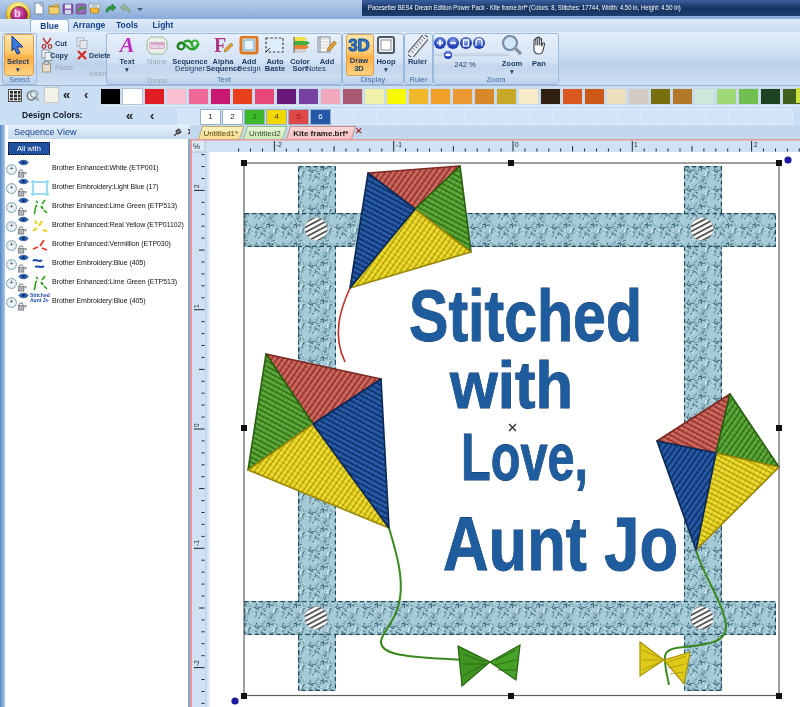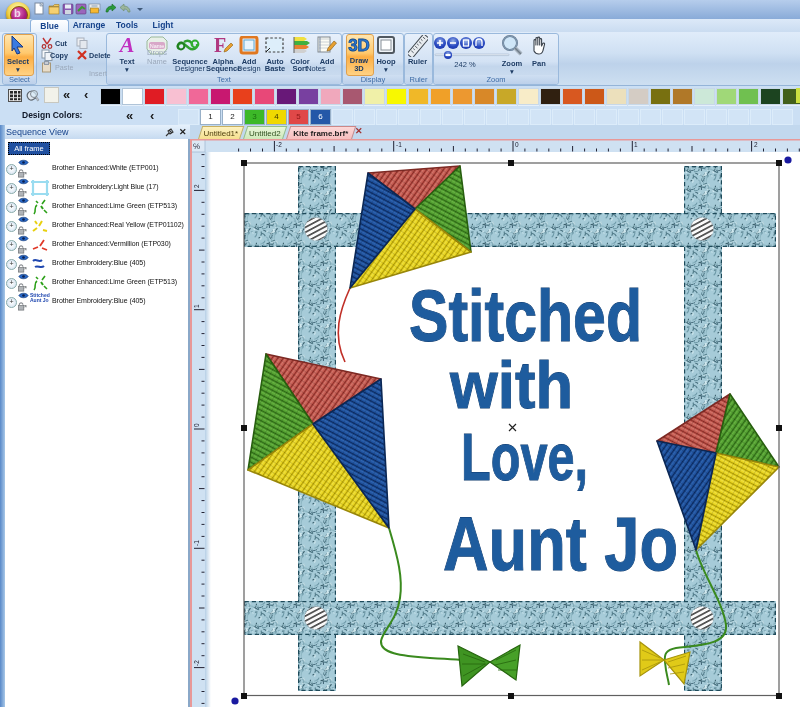--- a/index.html
+++ b/index.html
@@ -21,33 +21,34 @@
 
 #ribbon{left:0;top:32px;width:800px;height:53px;background:linear-gradient(#e0ecfa,#cfe0f3 40%,#bdd2ea 60%,#cddff1);border-bottom:1px solid #94b4d8;}
 .group{position:absolute;top:1px;height:50px;border:1px solid #9ab9dc;border-radius:3px;background:linear-gradient(#e7f0fb,#d3e2f4 55%,#c3d6ec 65%,#cfdff2);}
 .glabel{position:absolute;bottom:0px;left:0;width:100%;text-align:center;font-size:7.5px;color:#3e6ca6;height:9px;line-height:9px;background:linear-gradient(#cfdff2,#bcd0ea);border-radius:0 0 3px 3px;}
 .btxt{position:absolute;font-size:7.5px;color:#1e3c64;text-align:center;}
 .small{font-size:7.2px;color:#1e3c64;position:absolute;}
 .gray{color:#9aa8ba;}
 
 #palette{left:0;top:86px;width:800px;height:39px;background:#cbdff4;}
 
-#seqhdr{left:0px;top:125px;width:190px;height:14px;background:linear-gradient(#e6f1fc,#c6daf0);border-bottom:1px solid #aac4e0;font-size:9px;color:#15428b;line-height:14px;}
+#seqhdr{left:8px;top:125px;width:190px;height:14px;background:linear-gradient(#e6f1fc,#c6daf0);border-bottom:1px solid #aac4e0;font-size:9px;color:#15428b;line-height:14px;}
 #seqpanel{left:0px;top:139px;width:188px;height:568px;background:#fff;border-right:2px solid #8aa8c8;}
 #leftedge{left:0;top:125px;width:5px;height:582px;background:linear-gradient(90deg,#5888c8,#a8c8e8);}
 .titem{position:absolute;font-size:7px;color:#111;white-space:nowrap;letter-spacing:-0.05px;}
 
 #doctabbar{left:190px;top:125px;width:610px;height:14px;background:#c2d8ee;}
 .dtab{position:absolute;top:125.5px;height:13px;font-size:8px;line-height:13px;text-align:center;border:1px solid #b09090;border-bottom:none;transform:skewX(-18deg);}
 .dtxt{transform:skewX(18deg);}
 </style>
 </head>
 <body>
 <div id="app">
   <div id="topstrip" class="abs"></div>
+  <div id="titlebar" class="abs"><span style="margin-left:6px">Pacesetter BES4 Dream Edition Power Pack - Kite frame.brf* (Colors: 8, Stitches: 17744, Width: 4.50 in, Height: 4.50 in)</span></div>
   <div id="orb" class="abs">
       <div class="inner"></div>
       <div class="b">b</div>
     </div>
 
   <svg class="abs" style="left:33px;top:2px" width="115" height="15" viewBox="0 0 115 15">
     <g>
       <rect x="2" y="1" width="8" height="11" fill="#fff" stroke="#7a8aa0"></rect>
         <path d="M7 1l3 3h-3z" fill="#c8d4e0" stroke="#7a8aa0" stroke-width=".6"></path>
       <path d="M16 4h4l1.5-1.5h4.5v2h-10z" fill="#f0c860" stroke="#a07820" stroke-width=".6"></path>
@@ -124,21 +125,21 @@
         <text x="12" y="17" font-size="22" font-weight="bold" font-style="italic" text-anchor="middle" fill="#c030c0" font-family="Liberation Serif">A</text>
       </svg>
     <div class="btxt" style="left:112px;top:25px;width:30px;font-weight:bold;">Text</div>
     <div class="btxt" style="left:112px;top:33px;width:30px;">▾</div>
     <svg class="abs" style="left:146px;top:4px" width="22" height="19" viewBox="0 0 22 19">
         <path d="M5 1h12l4 4v8l-4 5H5l-4-5V5z" fill="#e8f0e8" stroke="#9ab89a"></path>
         <rect x="3" y="6" width="16" height="7" rx="2" fill="#d8a8c8"></rect>
         <text x="11" y="11.5" font-size="5.5" text-anchor="middle" fill="#fff">Name</text>
       </svg>
     <div class="btxt gray" style="left:142px;top:25px;width:30px;">Name</div>
-    <div class="btxt gray" style="left:142px;top:16px;width:30px;">Drops</div>
+    <div class="btxt gray" style="left:142px;top:44px;width:30px;">Drops</div>
     <svg class="abs" style="left:176px;top:4px" width="26" height="19" viewBox="0 0 26 19">
         <path d="M3 13c-3-3 1-8 5-5l5 4c4 3 9 0 8-4M8 6c4-3 9 0 8 4" fill="none" stroke="#30a030" stroke-width="2.4"></path>
         <circle cx="5" cy="10" r="3.4" fill="none" stroke="#208020" stroke-width="2"></circle>
         <circle cx="19" cy="8" r="3.4" fill="none" stroke="#30b030" stroke-width="2"></circle>
       </svg>
     <div class="btxt" style="left:172px;top:25px;width:36px;font-weight:bold;">Sequence</div>
     <div class="btxt" style="left:172px;top:32px;width:36px;font-weight:normal;">Designer</div>
     <svg class="abs" style="left:212px;top:3px" width="22" height="20" viewBox="0 0 22 20">
         <text x="8" y="17" font-size="20" font-weight="bold" text-anchor="middle" fill="#b03880" font-family="Liberation Serif">F</text>
         <path d="M13 14l6-6 2 2-6 6-3 1z" fill="#e8a030" stroke="#906010" stroke-width=".6"></path>
@@ -334,21 +335,21 @@
     <div class="abs" style="left:706px;top:23px;width:19px;height:14px;background:#d2e4f6;border:1px solid #dcecfa;"></div>
     <div class="abs" style="left:728px;top:23px;width:19px;height:14px;background:#d2e4f6;border:1px solid #dcecfa;"></div>
     <div class="abs" style="left:750px;top:23px;width:19px;height:14px;background:#d2e4f6;border:1px solid #dcecfa;"></div>
     <div class="abs" style="left:772px;top:23px;width:19px;height:14px;background:#d2e4f6;border:1px solid #dcecfa;"></div>
   <div class="abs" style="left:796px;top:2px;width:4px;height:15px;background:#cce040;"></div>
     </div>
   <div id="seqhdr" class="abs"><span style="margin-left:6px">Sequence View</span><svg style="position:absolute;left:165px;top:3px" width="9" height="9" viewBox="0 0 9 9">
         <path d="M1 8l3-3M4 2l3 3M3 3l3-2 2 3-3 2z" stroke="#333" stroke-width="1.1" fill="none"></path>
       </svg><span style="position:absolute;left:179px;top:0px;font-size:9px;font-weight:bold;color:#222;">✕</span></div>
   <div id="seqpanel" class="abs">
-    <div class="abs" style="left:8px;top:3px;width:40px;height:11px;background:#2050a0;border:1px dotted #000;color:#fff;font-size:7.5px;line-height:11px;text-align:center;">All frame</div>
+    <div class="abs" style="left:8px;top:3px;width:40px;height:11px;background:#2050a0;border:1px dotted #000;color:#fff;font-size:7.5px;line-height:11px;text-align:center;">All with</div>
     <div class="abs" style="left:6px;top:25px;width:9px;height:9px;border:1px solid #8aa;border-radius:50%;background:radial-gradient(#fff,#cde);font-size:7px;line-height:8px;text-align:center;color:#333;">+</div>
     <svg class="abs" style="left:18px;top:20px" width="11" height="7" viewBox="0 0 13 8">
         <path d="M1 4c2-3.5 9-3.5 11 0-2 3.5-9 3.5-11 0z" fill="#2868c8" stroke="#123a78" stroke-width=".8"></path>
         <circle cx="6.5" cy="4" r="1.6" fill="#0a2050"></circle>
       </svg>
     <svg class="abs" style="left:17px;top:30px" width="10" height="9" viewBox="0 0 11 10">
         <rect x="1.5" y="4" width="6" height="5" fill="#b0b4b8" stroke="#707478" stroke-width=".8"></rect>
         <path d="M2.5 4V3a2 2 0 014 0" fill="none" stroke="#888c90" stroke-width="1.2"></path>
         <path d="M8 6l2-2m0 2V4h-2" stroke="#505458" stroke-width=".7" fill="none"></path>
       </svg>

